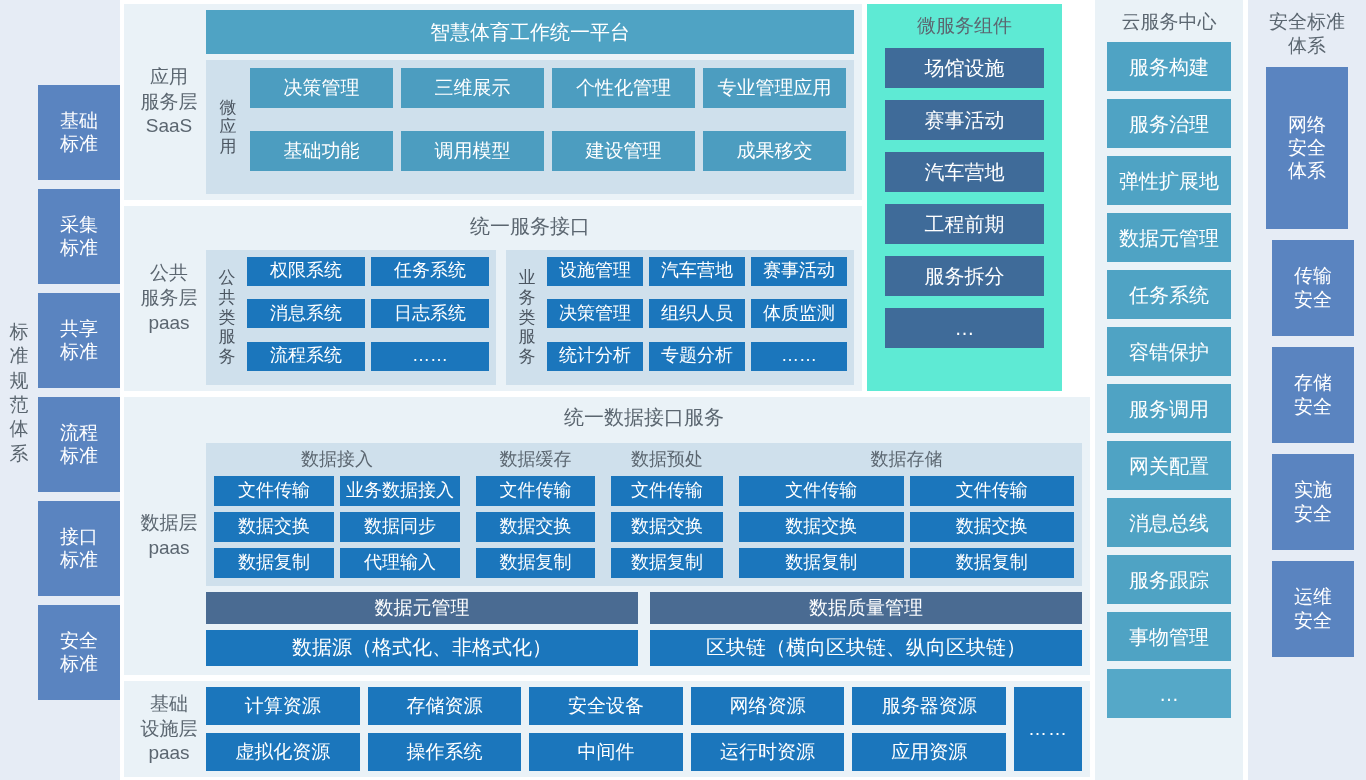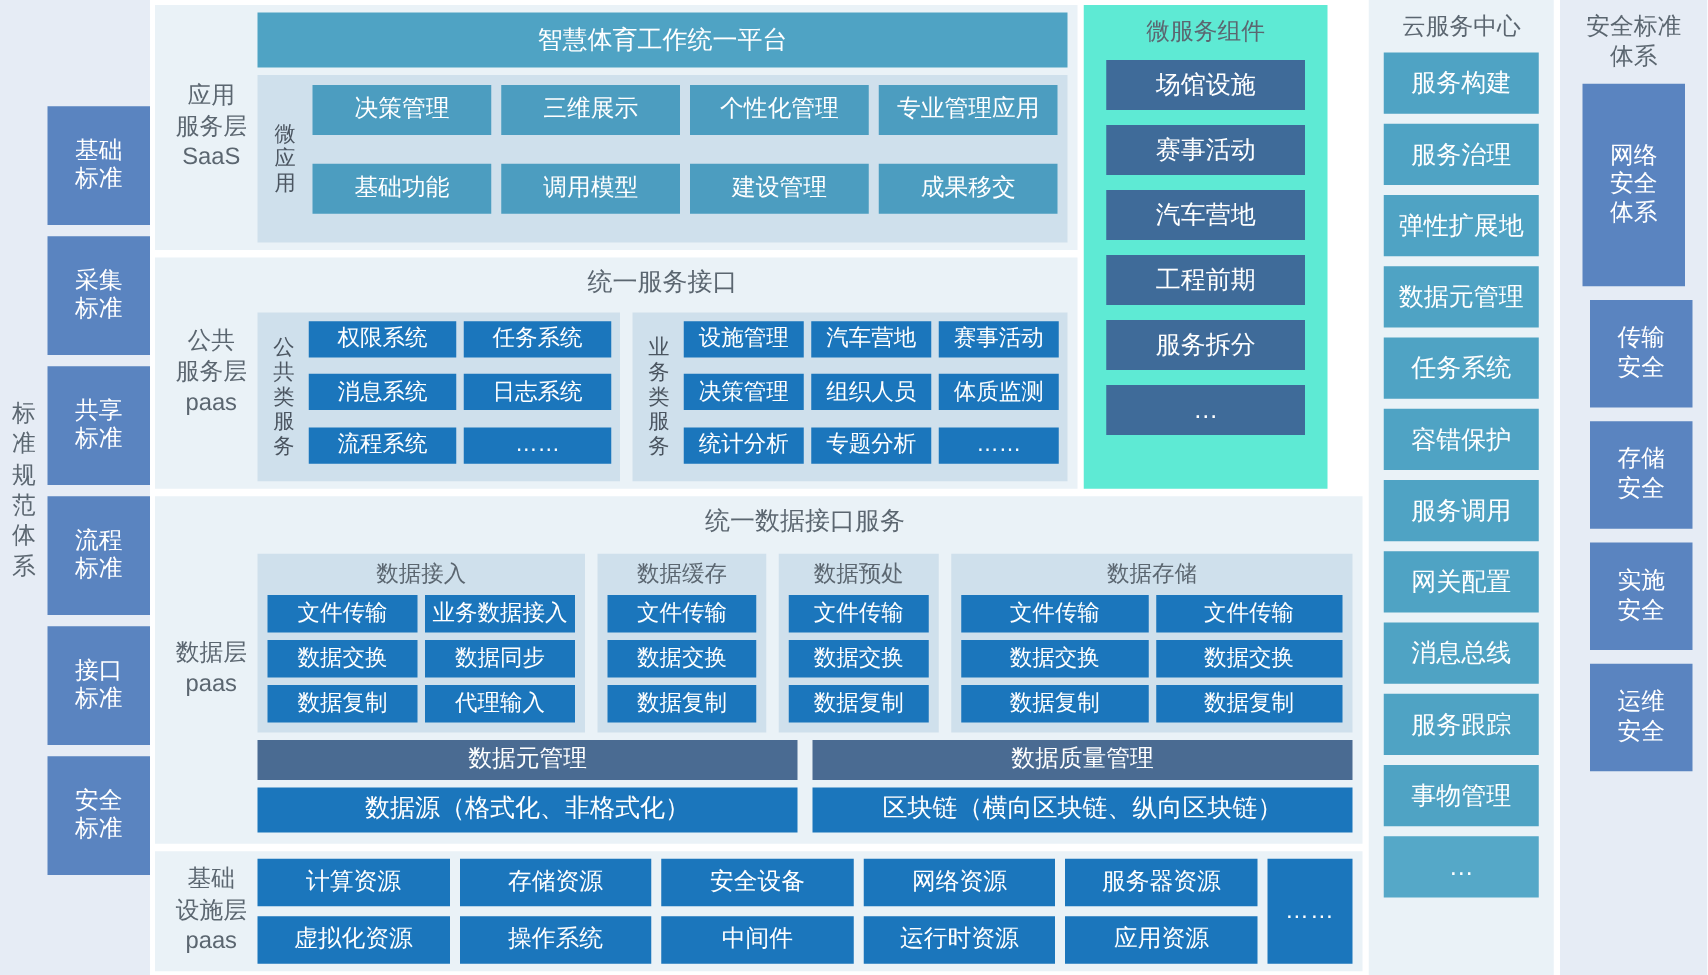--- a/index.html
+++ b/index.html
@@ -80,21 +80,21 @@
   .svc-group{display:flex;background:#cfe0ec;padding:7px 7px;gap:6px;box-sizing:border-box;}
   .svc-g1{flex:0 0 290px;}
   .svc-g2{flex:1 1 auto;}
   .svc-grid{flex:1 1 auto;display:grid;gap:6px;}
   .svc-grid.g2col{grid-template-columns:repeat(2,1fr);}
   .svc-grid.g3col{grid-template-columns:repeat(3,1fr);}
   .svc-grid .box{height:29px;font-size:18px;}
 
   
   .data-layer{height:278px;}
-  .data-sub-row{display:flex;gap:10px;}
+  .data-sub-row{display:flex;}
   .data-sub{background:#cfe0ec;padding:4px 8px 8px 8px;box-sizing:border-box;display:flex;flex-direction:column;}
   .data-sub h4{
     margin:0 0 5px 0;font-weight:400;color:#5b6670;font-size:18px;text-align:center;
   }
   .data-sub .cells{display:grid;gap:6px;}
   .data-sub .cells.one{grid-template-columns:1fr;}
   .data-sub .cells.two{grid-template-columns:1fr 1fr;}
   .data-sub .box{height:30px;font-size:18px;}
   .ds-access{flex:0 0 262px;}
   .ds-cache{flex:0 0 135px;}
@@ -132,21 +132,21 @@
   
   .sec-col{
     flex:0 0 118px;background:#e6ecf5;margin-left:5px;
     padding:4px 0 6px 0;box-sizing:border-box;
     display:flex;flex-direction:column;align-items:center;
   }
   .sec-col .col-title{font-size:19px;padding:6px 0 8px 0;}
   .sec-list{display:flex;flex-direction:column;gap:11px;align-items:center;width:100%;}
   .sec-item{width:82px;}
   .sec-item.tall{height:162px;}
-  .sec-item.std{height:86px;margin-left:12px;}
+  .sec-item.std{height:96px;margin-left:12px;}
 </style>
 </head>
 <body>
 
 <div class="page">
 
   <div class="std-col">
     <div class="col-title">标准规范
 体系</div>
     <div class="std-list">

